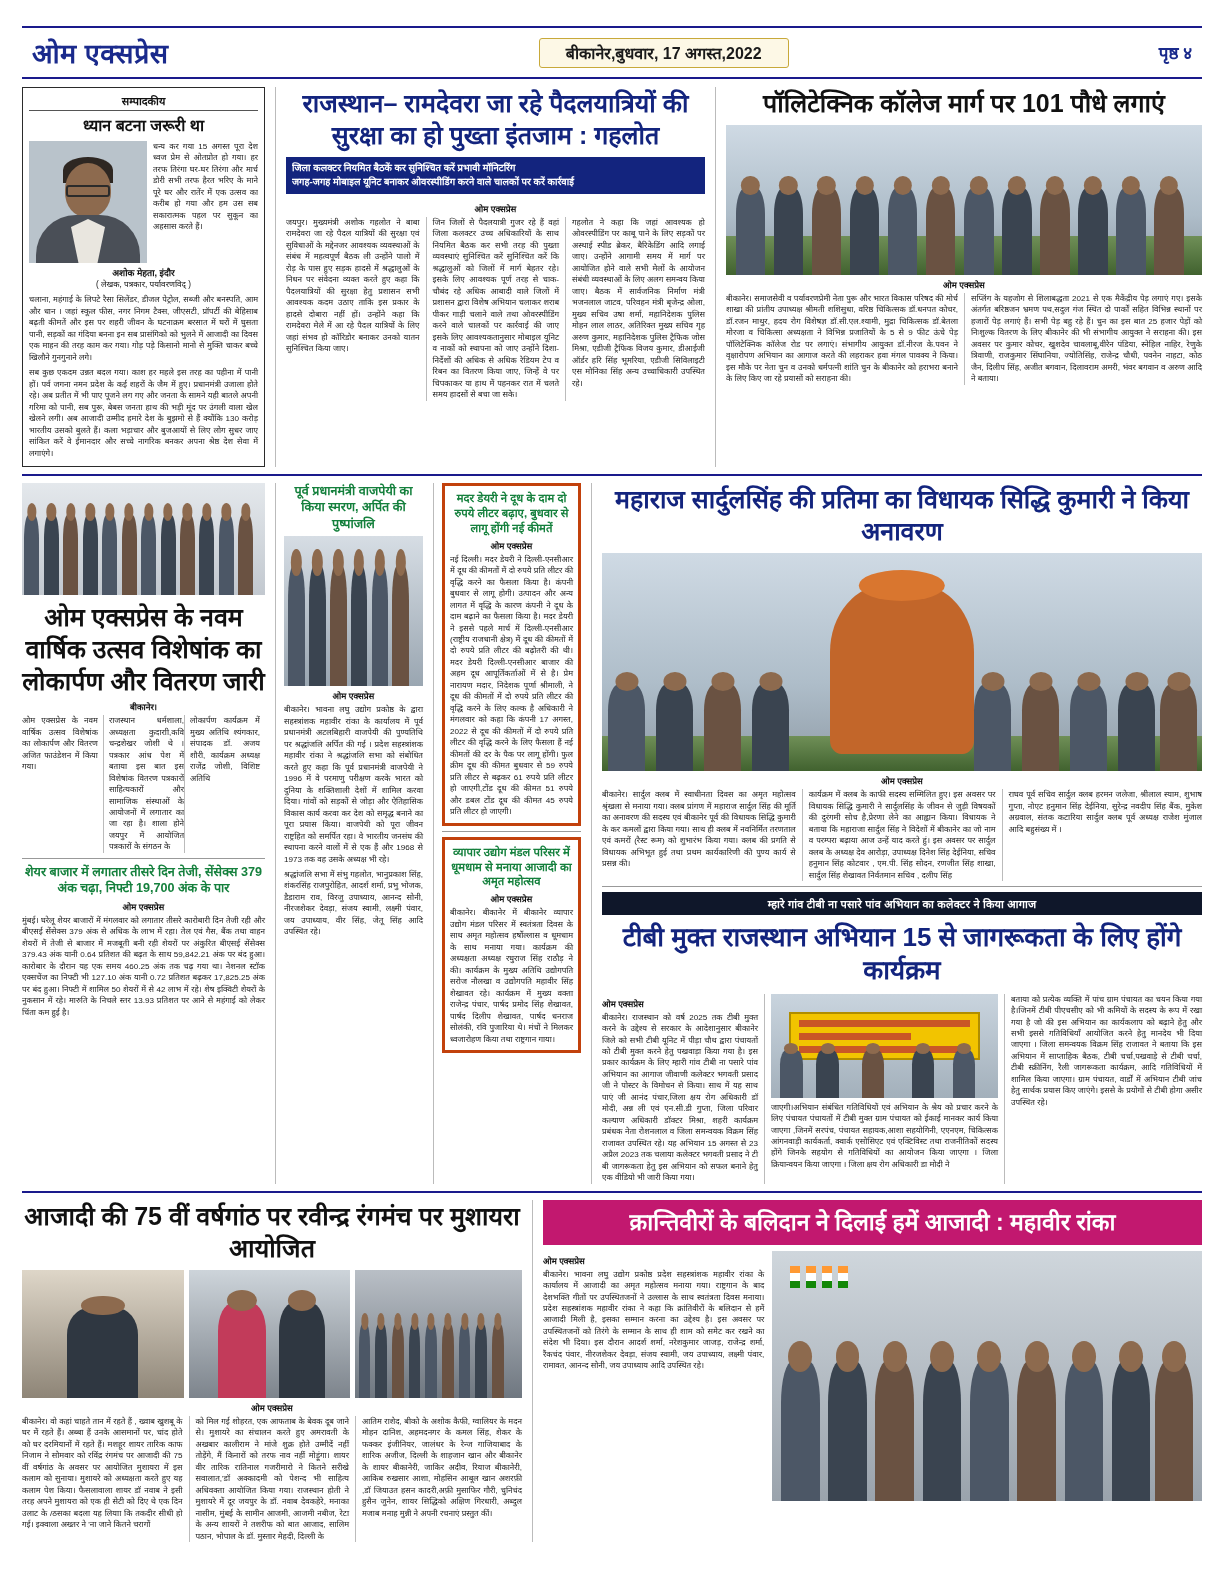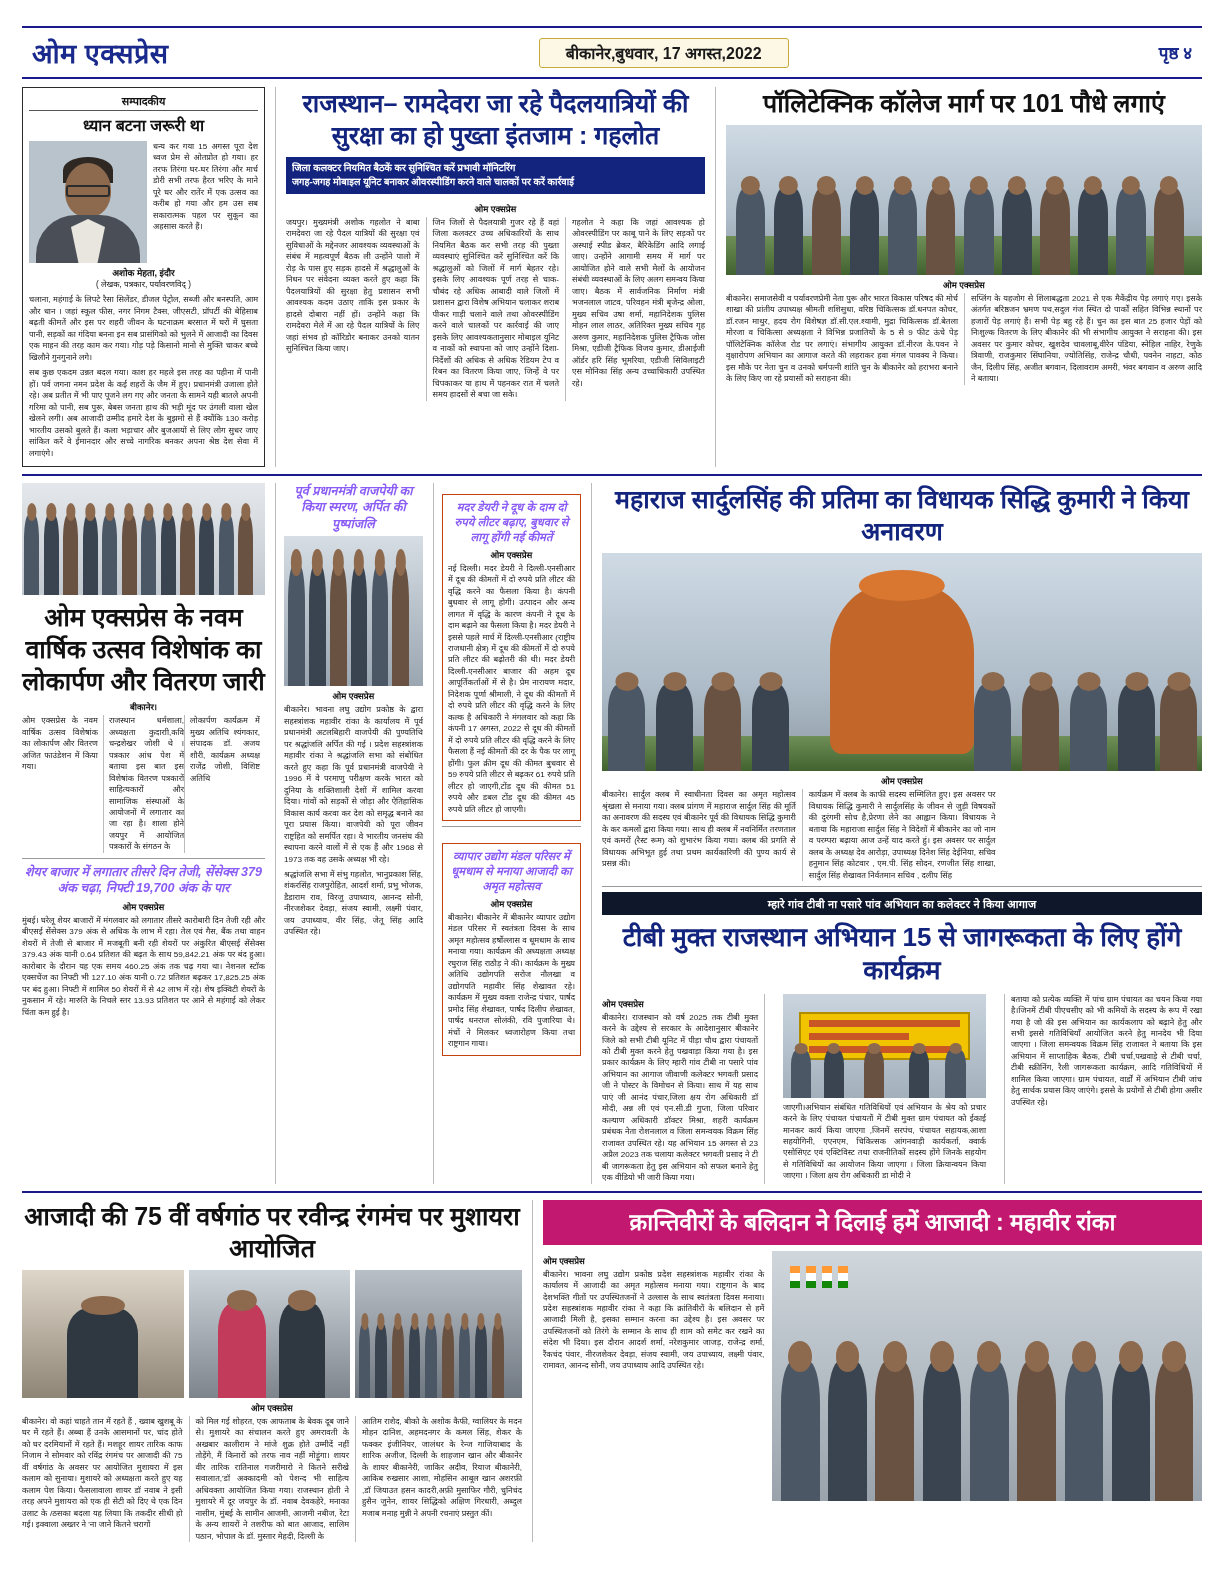--- a/index.html
+++ b/index.html
@@ -177,25 +177,24 @@
 
   
   .bar-magenta {
     background: #c2186f; color: #fff; font-weight: bold; text-align:center;
     font-size: 23px; line-height: 1.25; padding: 8px 6px;
   }
   .bar-red {
     background: #0f172a; color: #fff; font-weight: bold; text-align:center;
     font-size: 11px; padding: 4px 6px; letter-spacing:.2px;
   }
-  .box-border { border: 1px solid #c2410c; padding: 5px; margin-top: 11px; }
+  .box-border { border: 3px solid #c2410c; padding: 5px; }
   .small-head {
     font-size: 12.6px; font-weight: bold; text-align:center; line-height:1.3;
-    color: #8b5cf6;
-    font-style: italic;
+    color: #15803d;
   }
   .mt4 { margin-top: 4px; }
   .mt6 { margin-top: 6px; }
   .mb4 { margin-bottom: 4px; }
   .divider-line { border-top: 2px solid #1a1a8c; margin: 7px 0; }
   .thin-line { border-top: 1px solid #999; margin: 5px 0; }
 </style>
 </head>
 <body>
 
@@ -358,32 +357,33 @@
             <i style="left:70%"></i>
             <i style="left:78%"></i>
             <i style="left:86%"></i>
             <i style="left:93%"></i>
         </div>
       </div>
       <div class="byline">ओम एक्सप्रेस</div>
       <div class="row" style="gap:0">
         <div class="body-text" style="width:33.3%;padding-right:6px">बीकानेर। सार्दुल क्लब में स्वाधीनता दिवस का अमृत महोत्सव श्रृंखला से मनाया गया। क्लब प्रांगण में महाराज सार्दुल सिंह की मूर्ति का अनावरण की सदस्य एवं बीकानेर पूर्व की विधायक सिद्धि कुमारी के कर कमलों द्वारा किया गया। साथ ही क्लब में नवनिर्मित तरणताल एवं कमरों (रैस्ट रूम) को शुभारंभ किया गया। क्लब की प्रगति से विधायक अभिभूत हुई तथा प्रथम कार्यकारिणी की पुण्य कार्य से प्रसन्न की।</div>
         <div class="body-text rule-v" style="width:33.3%;padding:0 6px">कार्यक्रम में क्लब के काफी सदस्य सम्मिलित हुए। इस अवसर पर विधायक सिद्धि कुमारी ने सार्दुलसिंह के जीवन से जुड़ी विषयकों की दुरंगमी सोच है,प्रेरणा लेने का आह्वान किया। विधायक ने बताया कि महाराजा सार्दुल सिंह ने विदेशों में बीकानेर का जो नाम व परम्परा बढ़ाया आज उन्हें याद करते हुं। इस अवसर पर सार्दुल क्लब के अध्यक्ष देव आरोड़ा, उपाध्यक्ष दिनेश सिंह देईनिया, सचिव हनुमान सिंह कोटवार , एम.पी. सिंह सोदन, रणजीत सिंह शाखा, सार्दुल सिंह शेखावत निर्वतमान सचिव , दलीप सिंह</div>
+        <div class="body-text rule-v" style="width:33.4%;padding-left:6px">राघव पूर्व सचिव सार्दुल क्लब हरमन जलेजा, श्रीलाल स्याम, शुभाष गुप्ता, नोएट हनुमान सिंह देईनिया, सुरेन्द्र नवदीप सिंह बैंक, मुकेश अग्रवाल, संतक कटारिया सार्दुल क्लब पूर्व अध्यक्ष राजेश मुंजाल आदि बहुसंख्य में ।</div>
       </div>
 
       <div class="thin-line"></div>
 
       <div class="bar-red">म्हारे गांव टीबी ना पसारे पांव अभियान का कलेक्टर ने किया आगाज</div>
       <div class="hl-blue center mt6" style="font-size:26px">टीबी मुक्त राजस्थान अभियान 15 से जागरूकता के लिए होंगे कार्यक्रम</div>
       <div class="row mt6" style="gap:0">
         <div style="width:27%;padding-right:6px">
           <div class="byline" style="text-align:left">ओम एक्सप्रेस</div>
           <div class="body-text">बीकानेर। राजस्थान को वर्ष 2025 तक टीबी मुक्त करने के उद्देश्य से सरकार के आदेशानुसार बीकानेर जिले को सभी टीबी यूनिट में पीड़ा चौथ द्वारा पंचायतों को टीबी मुक्त करने हेतु पखवाड़ा किया गया है। इस प्रकार कार्यक्रम के लिए म्हारी गांव टीबी ना पसारे पांव अभियान का आगाज जीवाणी कलेक्टर भगवती प्रसाद जी ने पोस्टर के विमोचन से किया। साथ में यह साथ पाएं जी आनंद पंचार,जिला क्षय रोग अधिकारी डॉ मोदी, अन्न ली एवं एन.सी.डी गुप्ता, जिला परिवार कल्याण अधिकारी डॉक्टर मिश्रा, शहरी कार्यक्रम प्रबंधक नेता रोशनलाल व जिला समन्वयक विक्रम सिंह राजावत उपस्थित रहे। यह अभियान 15 अगस्त से 23 अप्रैल 2023 तक चलाया कलेक्टर भगवती प्रसाद ने टी बी जागरूकता हेतु इस अभियान को सफल बनाने हेतु एक वीडियो भी जारी किया गया।</div>
         </div>
-        <div style="width:40%;padding:0 18px" class="rule-v">
+        <div style="width:40%;padding:0 6px" class="rule-v">
           <div class="photo mb4" style="height:104px">
             <div class="sky" style="background:linear-gradient(180deg,#c9d4de,#a3b0bb)"></div>
             <div class="board">
               <div class="ln"></div>
                 <div class="ln s"></div>
                 <div class="ln"></div>
             </div>
             <div class="ppl" style="height:46%">
               <i style="left:4%;width:10%"></i>
                 <i style="left:20%;width:10%"></i>

